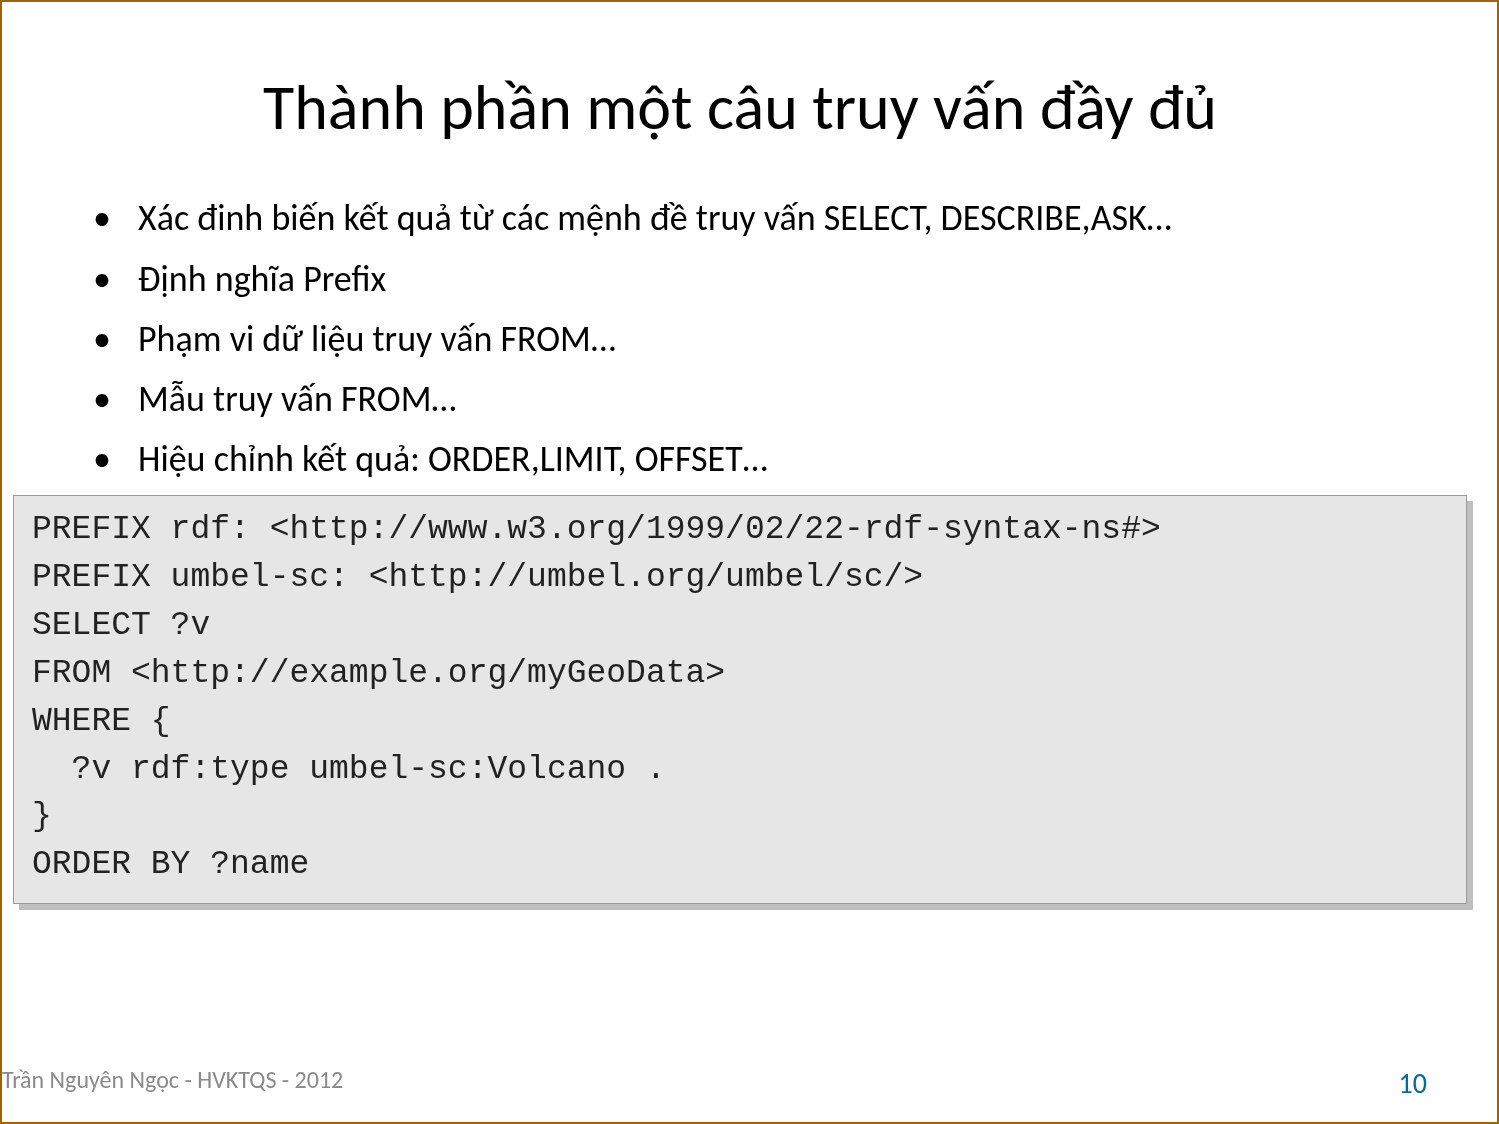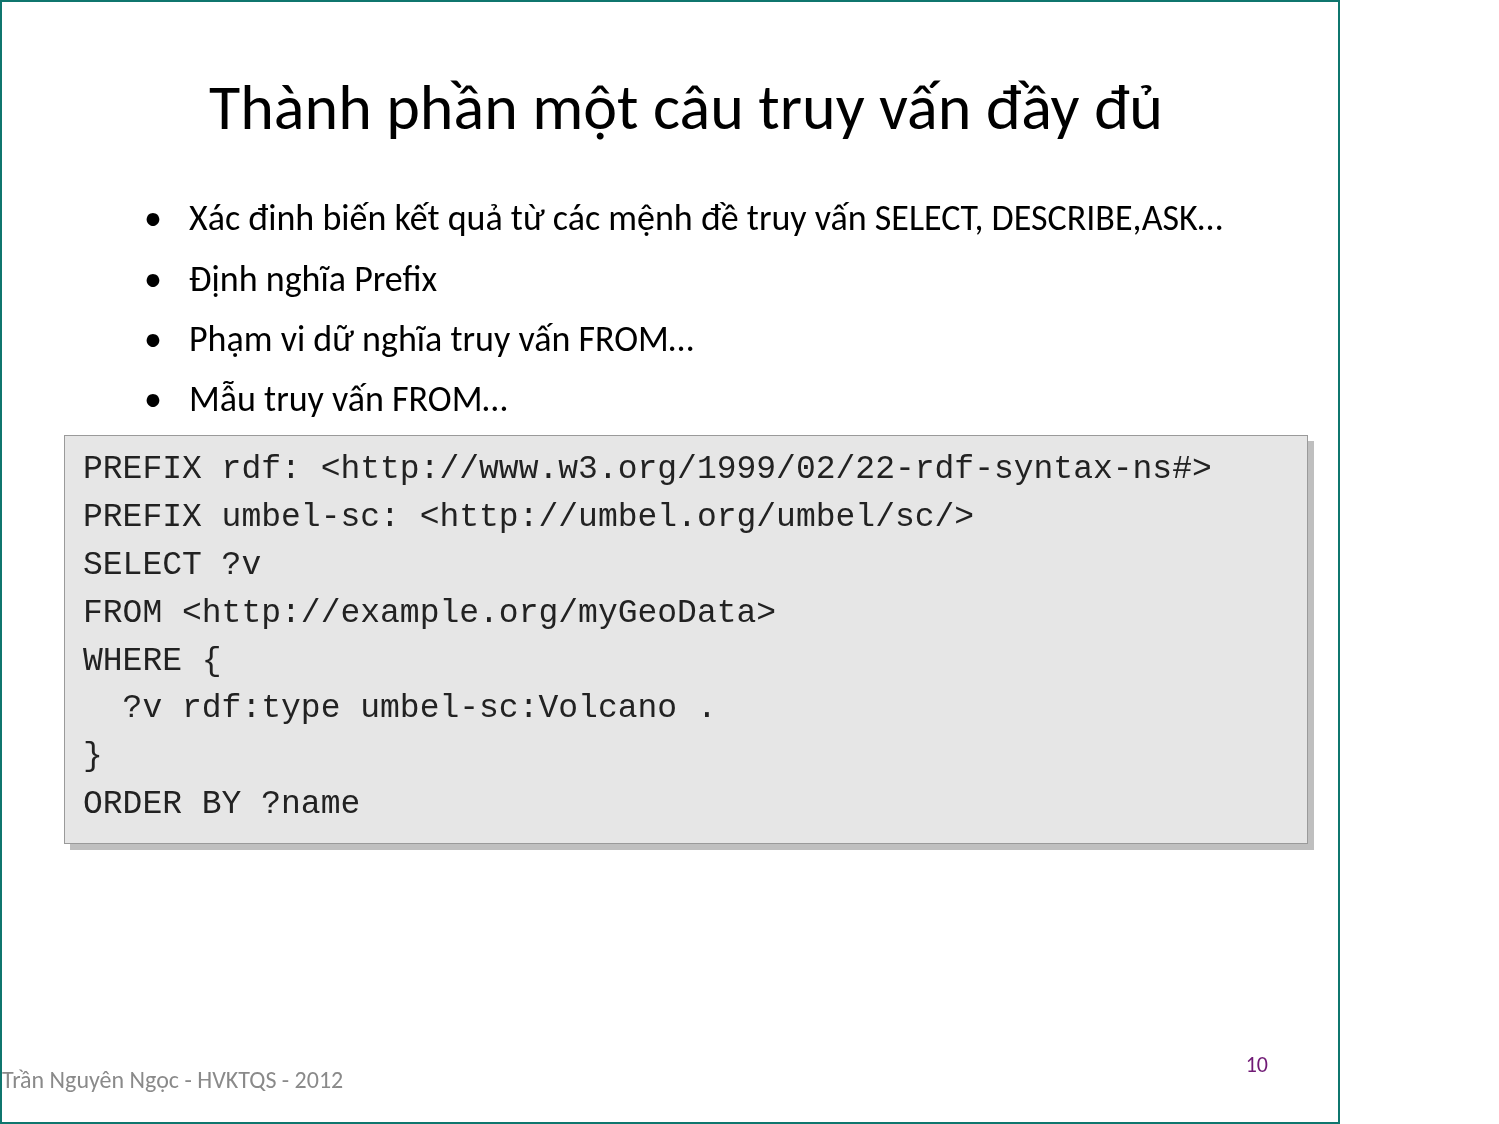--- a/index.html
+++ b/index.html
@@ -6,26 +6,26 @@
     margin: 0;
     padding: 0;
     width: 1499px;
     height: 1124px;
     background: #ffffff;
     font-family: "Calibri", "Arial", sans-serif;
     color: #000;
     overflow: hidden;
   }
   .slide {
-    width: 1340px;
+    width: 1499px;
     height: 1124px;
     position: relative;
     box-sizing: border-box;
-    border: 2px solid #0f766e;
-    padding: 40px 60px 0 92px;
+    border: 2px solid #a16207;
+    padding: 40px 60px 0 41px;
   }
   .title {
     font-size: 64px;
     font-weight: 400;
     text-align: center;
     margin: 30px 0 50px 0;
     line-height: 1.1;
   }
   .bullets {
     list-style: none;
@@ -74,37 +74,38 @@
     position: absolute;
     bottom: 28px;
     left: 0;
     right: 0;
     text-align: left;
     color: #8a8a8a;
     font-size: 24px;
   }
   .page-num {
     position: absolute;
-    bottom: 44px;
+    bottom: 21px;
     right: 70px;
-    color: #701a75;
-    font-size: 22px;
+    color: #0369a1;
+    font-size: 28px;
   }
 </style>
 </head>
 <body>
 
 <div class="slide">
   <h1 class="title">Thành phần một câu truy vấn đầy đủ</h1>
 
   <ul class="bullets">
     <li>Xác đinh biến kết quả từ các mệnh đề truy vấn SELECT, DESCRIBE,ASK…</li>
     <li>Định nghĩa Prefix</li>
-    <li>Phạm vi dữ nghĩa truy vấn FROM…</li>
+    <li>Phạm vi dữ liệu truy vấn FROM…</li>
     <li>Mẫu truy vấn FROM…</li>
+    <li>Hiệu chỉnh kết quả: ORDER,LIMIT, OFFSET…</li>
   </ul>
 
   <div class="code-box-wrap">
     <div class="code-shadow"></div>
     <div class="code-box">PREFIX rdf: &lt;http://www.w3.org/1999/02/22-rdf-syntax-ns#&gt;
 PREFIX umbel-sc: &lt;http://umbel.org/umbel/sc/&gt;
 SELECT ?v
 FROM &lt;http://example.org/myGeoData&gt;
 WHERE {
   ?v rdf:type umbel-sc:Volcano .

